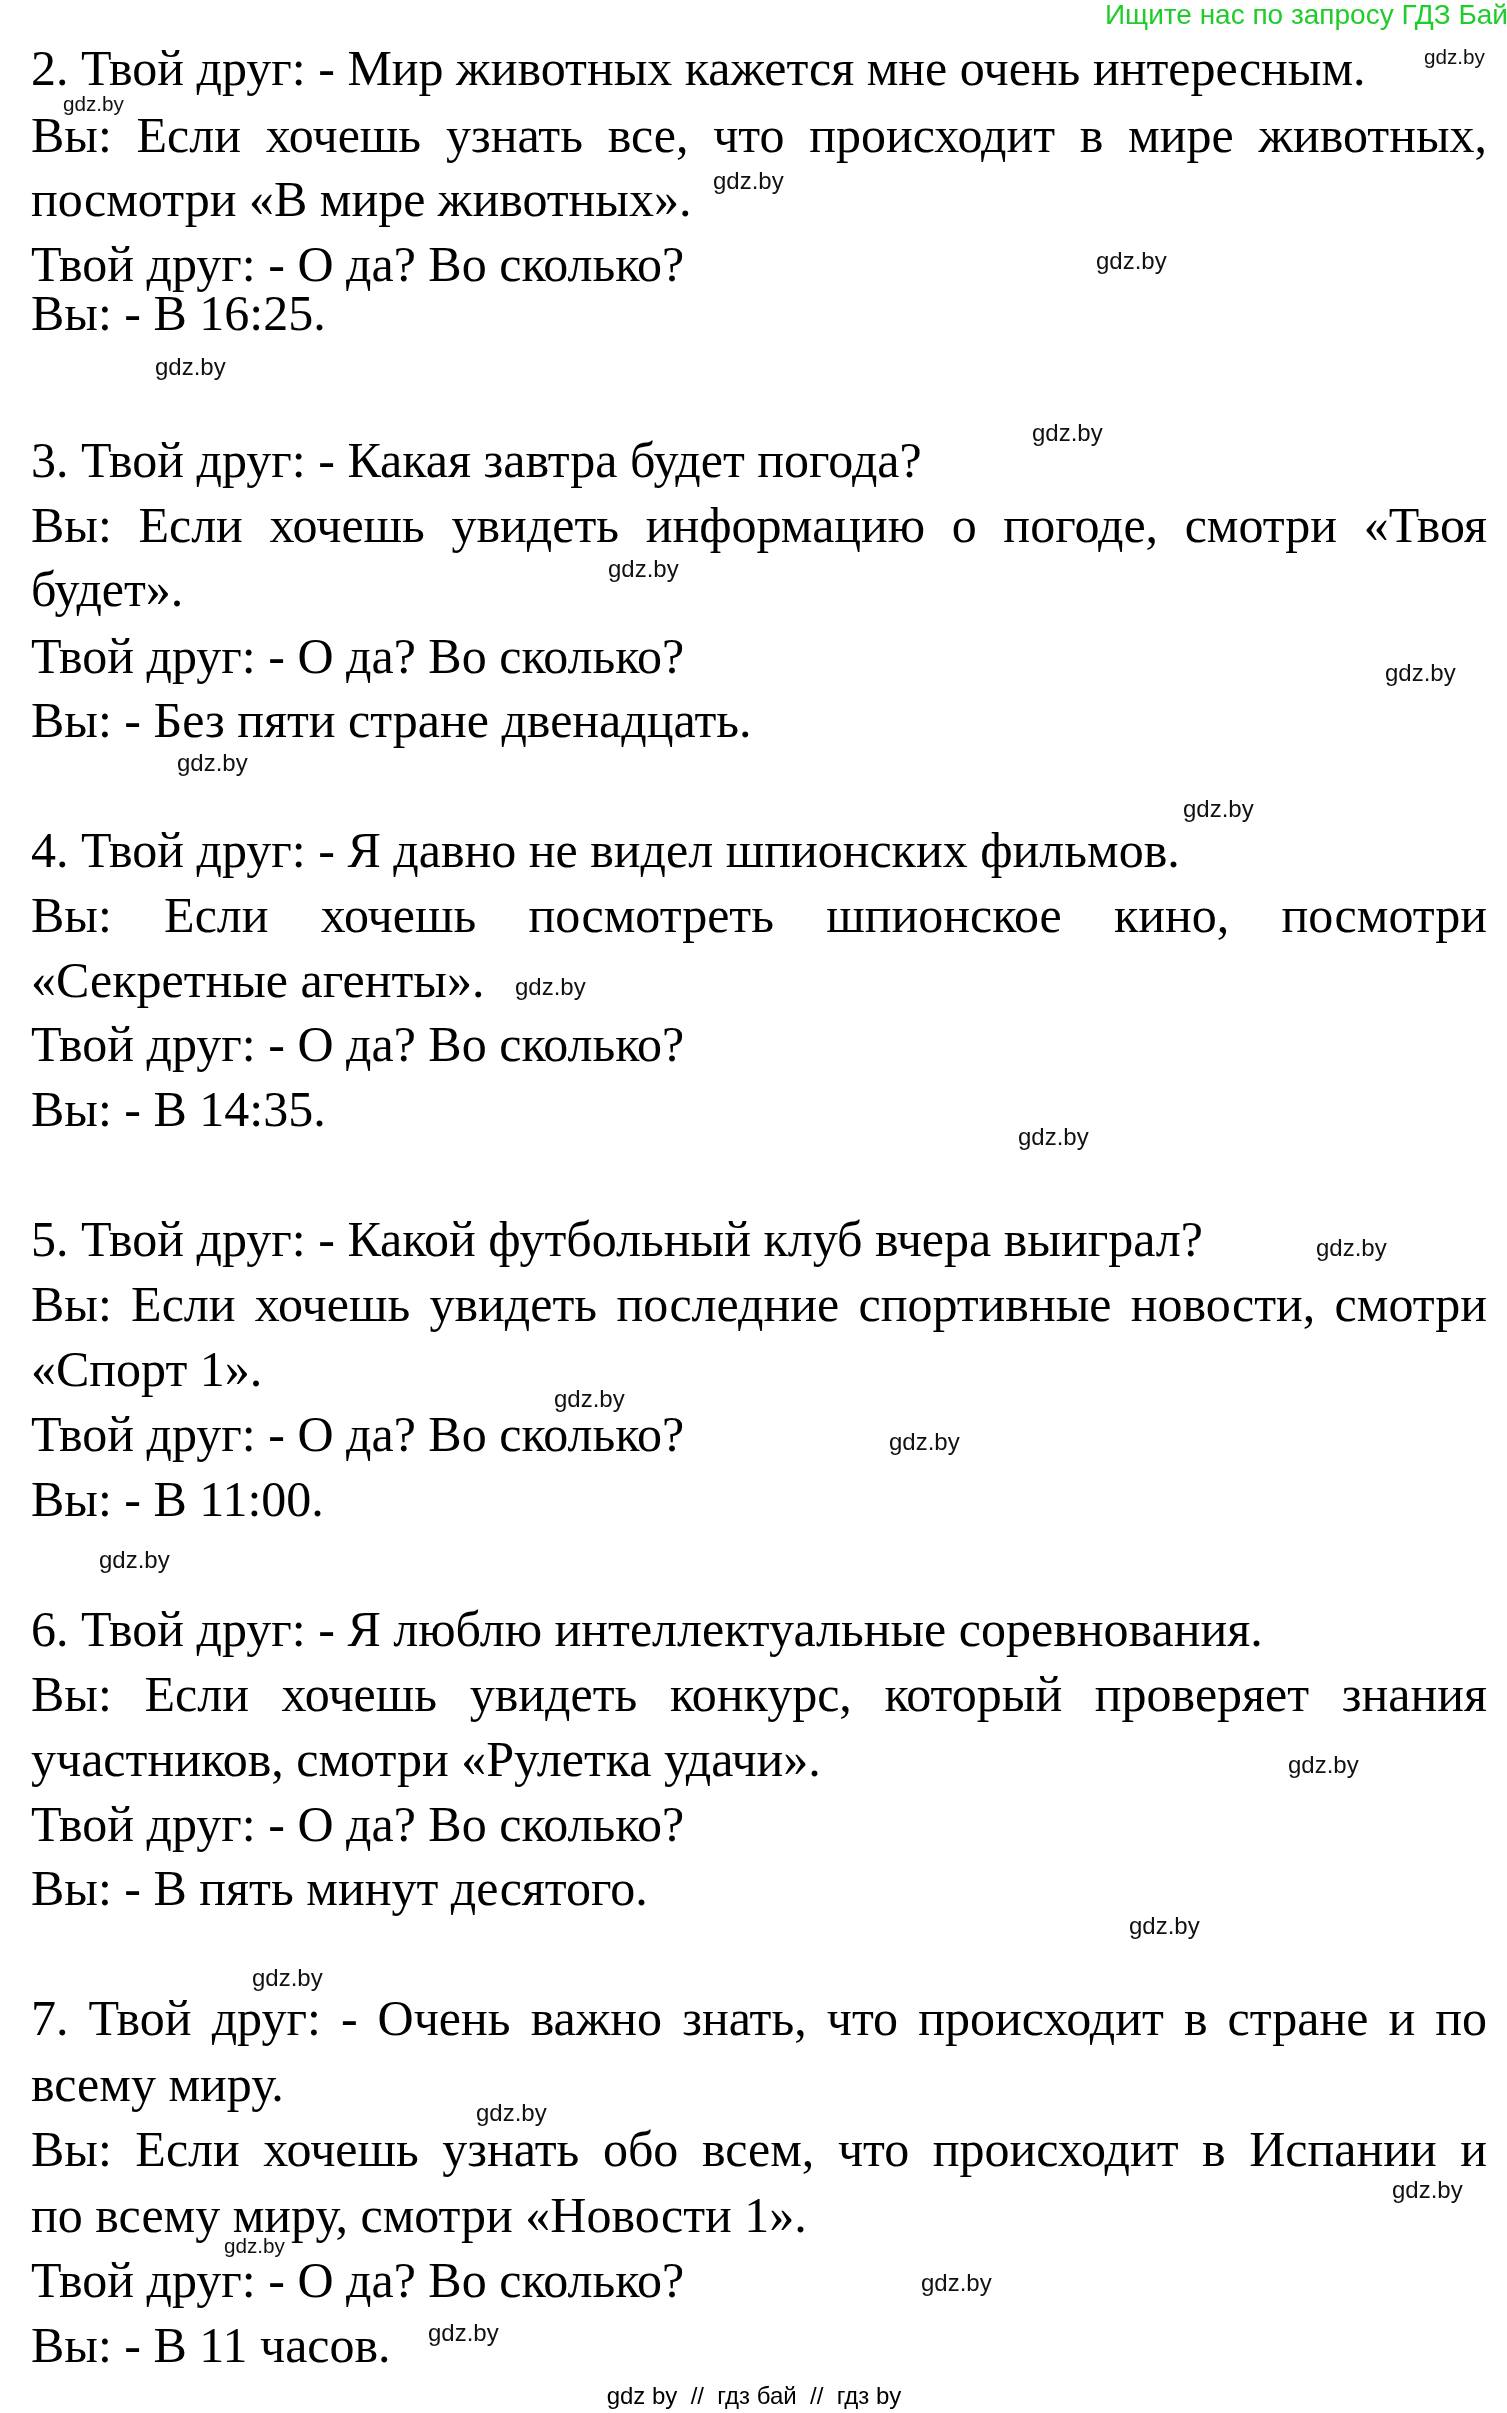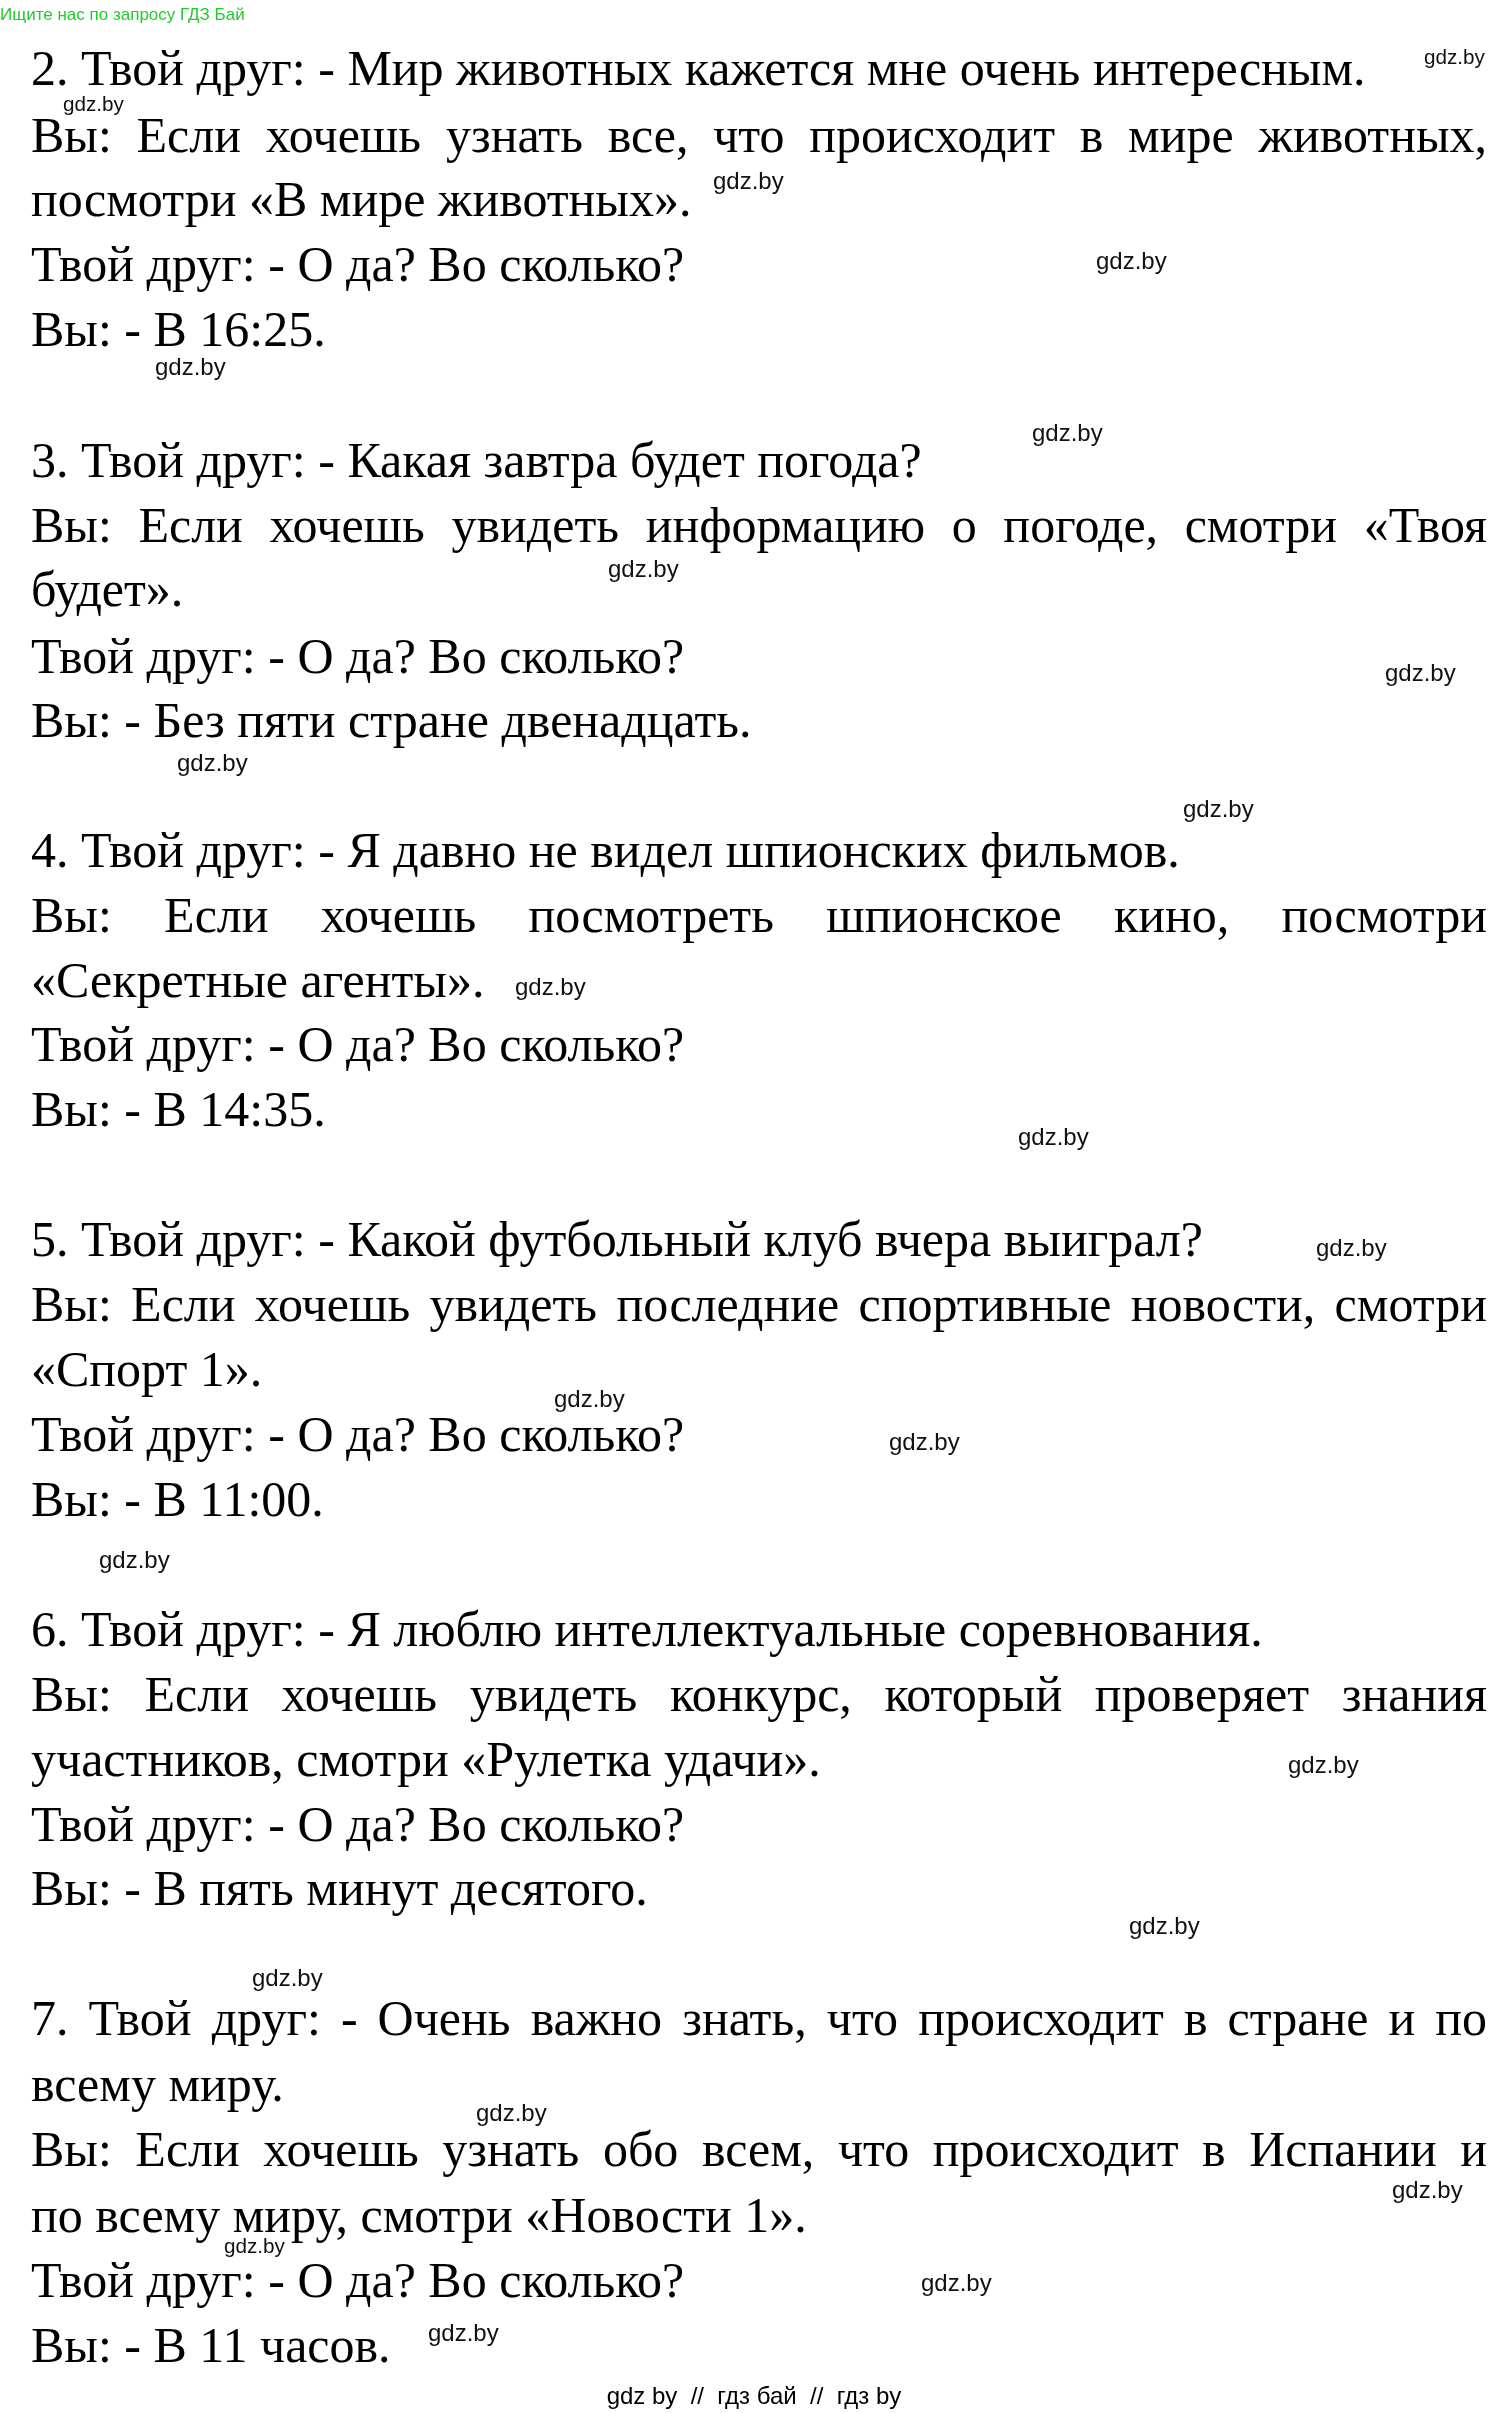--- a/index.html
+++ b/index.html
@@ -1,38 +1,38 @@
 <!DOCTYPE html>
 <html style="font-size:14.4px"><head>
 <meta charset="utf-8">
 <style>
   html, body { margin: 0; padding: 0; background: #ffffff; }
   body { width: 1508px; height: 2413px; position: relative; overflow: hidden; }
-  .hdr { position: absolute; left: 0; width: 1508px; top: 0; height: 29px; text-align: left;
-         font-family: "Liberation Sans", sans-serif; font-size: 17px; line-height: 29px; color: #1fcc2a; }
+  .hdr { position: absolute; left: 0; width: 1508px; top: 0; height: 29px; text-align: right;
+         font-family: "Liberation Sans", sans-serif; font-size: 28px; line-height: 29px; color: #1fcc2a; }
   .ftr { position: absolute; left: 0; width: 1508px; top: 2381px; height: 30.5px; text-align: center;
          font-family: "Liberation Sans", sans-serif; font-size: 24px; line-height: 30.5px; color: #000000; white-space: pre; }
   .ln { position: absolute; left: 31px; width: 1456px; height: 57px; line-height: 57px;
         font-family: "Liberation Serif", serif; font-size: 50px; color: #000; white-space: nowrap; }
   .ln.just { text-align: justify; text-align-last: justify; white-space: normal; }
   .wm { position: absolute; font-family: "Liberation Sans", sans-serif; font-size: 24px; line-height: 27px;
         color: #111; white-space: nowrap; }
   .wm.sm { font-size: 20.7px; }
 </style>
 </head>
 <body>
 
 <div class="hdr">Ищите нас по запросу ГДЗ Бай</div>
 
 <div>
   <div class="ln" style="top:40px">2. Твой друг: - Мир животных кажется мне очень интересным.</div>
   <div class="ln just" style="top:107px">Вы: Если хочешь узнать все, что происходит в мире животных,</div>
   <div class="ln" style="top:171px">посмотри «В мире животных».</div>
   <div class="ln" style="top:236px">Твой друг: - О да? Во сколько?</div>
-  <div class="ln" style="top:301px">Вы: - В 16:25.</div>
+  <div class="ln" style="top:285px">Вы: - В 16:25.</div>
 </div>
 
 <div>
   <div class="ln" style="top:432px">3. Твой друг: - Какая завтра будет погода?</div>
   <div class="ln just" style="top:497px">Вы: Если хочешь увидеть информацию о погоде, смотри «Твоя</div>
   <div class="ln" style="top:561px">будет».</div>
   <div class="ln" style="top:628px">Твой друг: - О да? Во сколько?</div>
   <div class="ln" style="top:692px">Вы: - Без пяти стране двенадцать.</div>
 </div>
 

